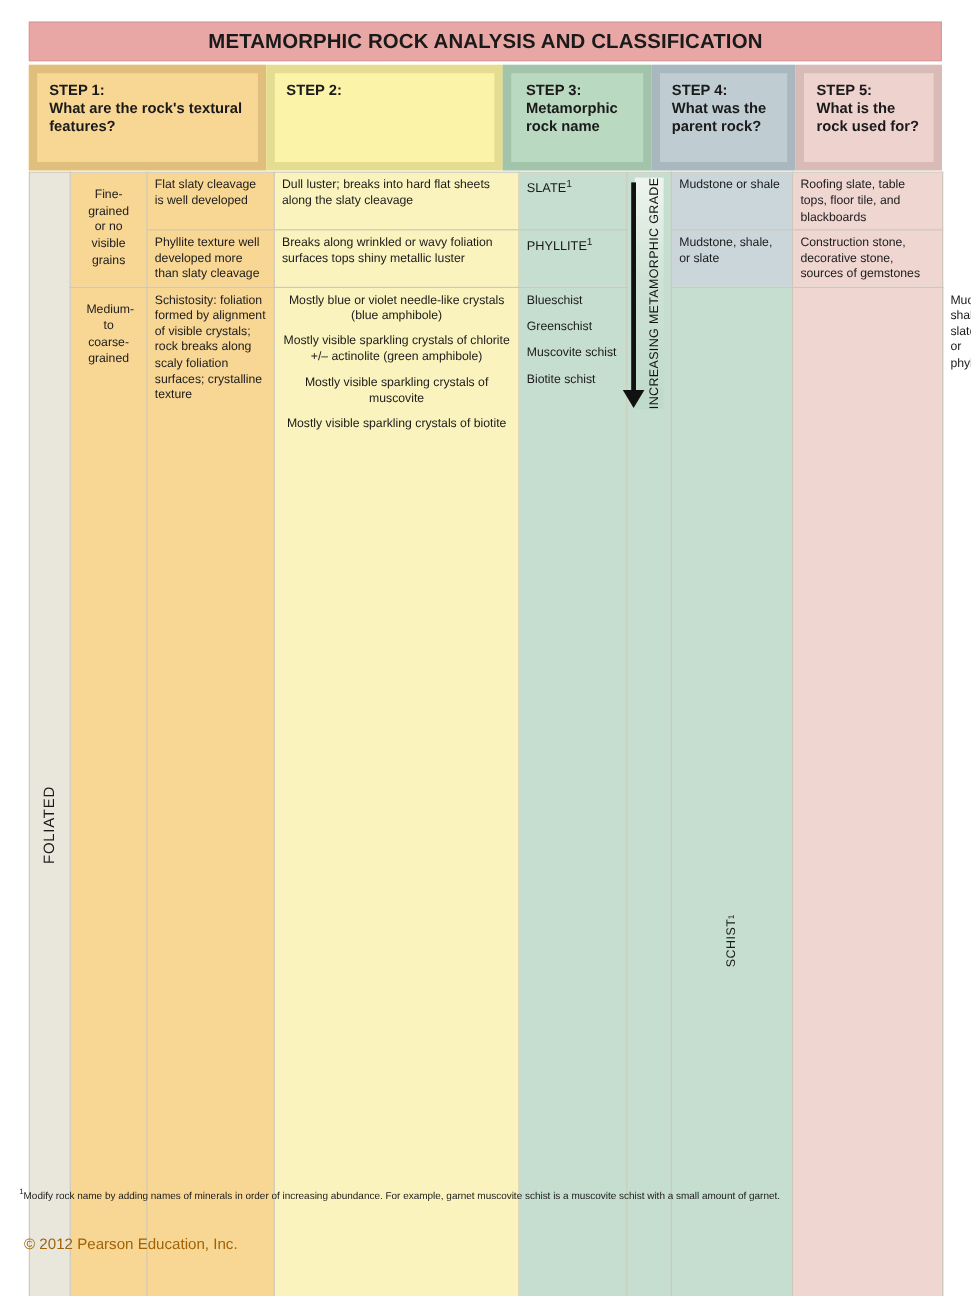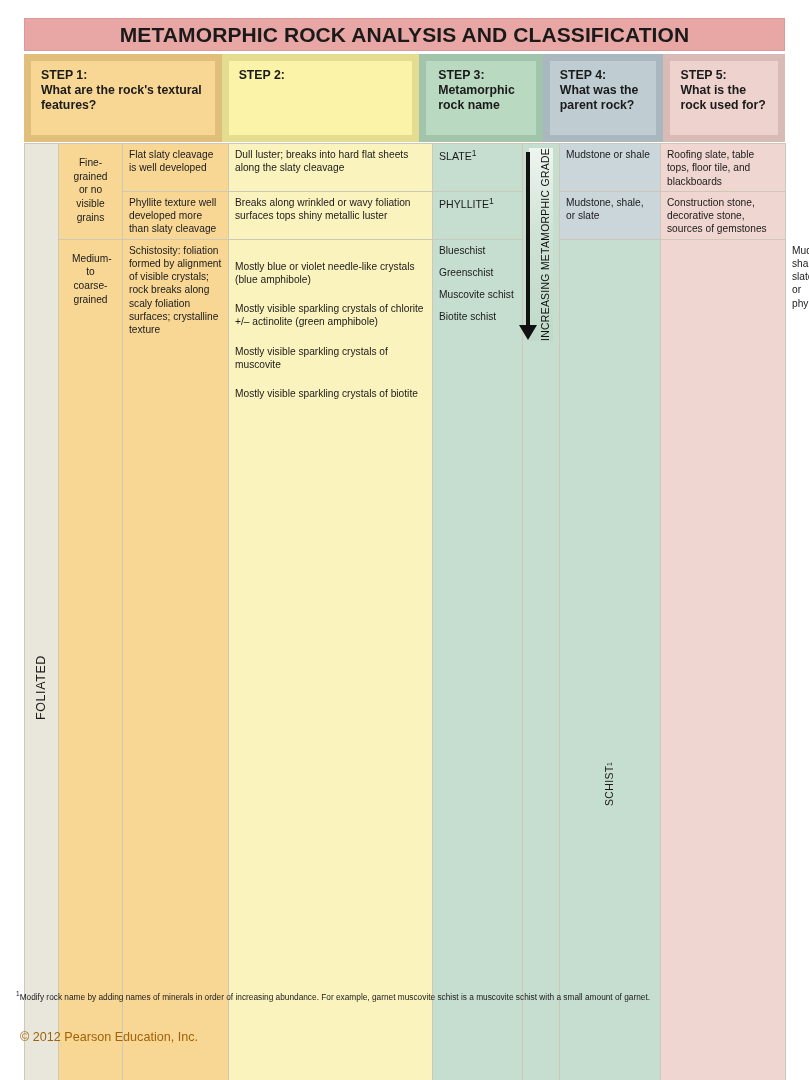--- a/index.html
+++ b/index.html
@@ -30,21 +30,21 @@
     width: 761px;
     height: 33px;
     background: #e8a7a4;
     border: 1px solid #d79c99;
     box-sizing: border-box;
     display: flex;
     align-items: center;
     justify-content: center;
   }
   .title-band .title-text {
-    font-size: 21px;
+    font-size: 17px;
     font-weight: bold;
     letter-spacing: 0.1px;
     color: #1a1a1a;
     text-align: center;
   }
 
   
   .header-row {
     position: absolute;
     left: 24px;
@@ -200,21 +200,21 @@
     color: #1a1a1a;
   }
   .footnote sup { font-size: 6.5px; }
   .copyright {
     position: absolute;
     left: 20px;
     top: 1030px;
     font-size: 12.6px;
     color: #a16207;
   }
-  .mincell p { margin: 16px 0 8px 0; }
+  .mincell p { margin: 0 0 8px 0; text-align: center; }
   .mincell p:last-child { margin-bottom: 0; }
 </style>
 </head>
 <body>
 
 <div class="page">
 
   <div class="title-band">
     <div class="title-text">METAMORPHIC ROCK ANALYSIS AND CLASSIFICATION</div>
   </div>

